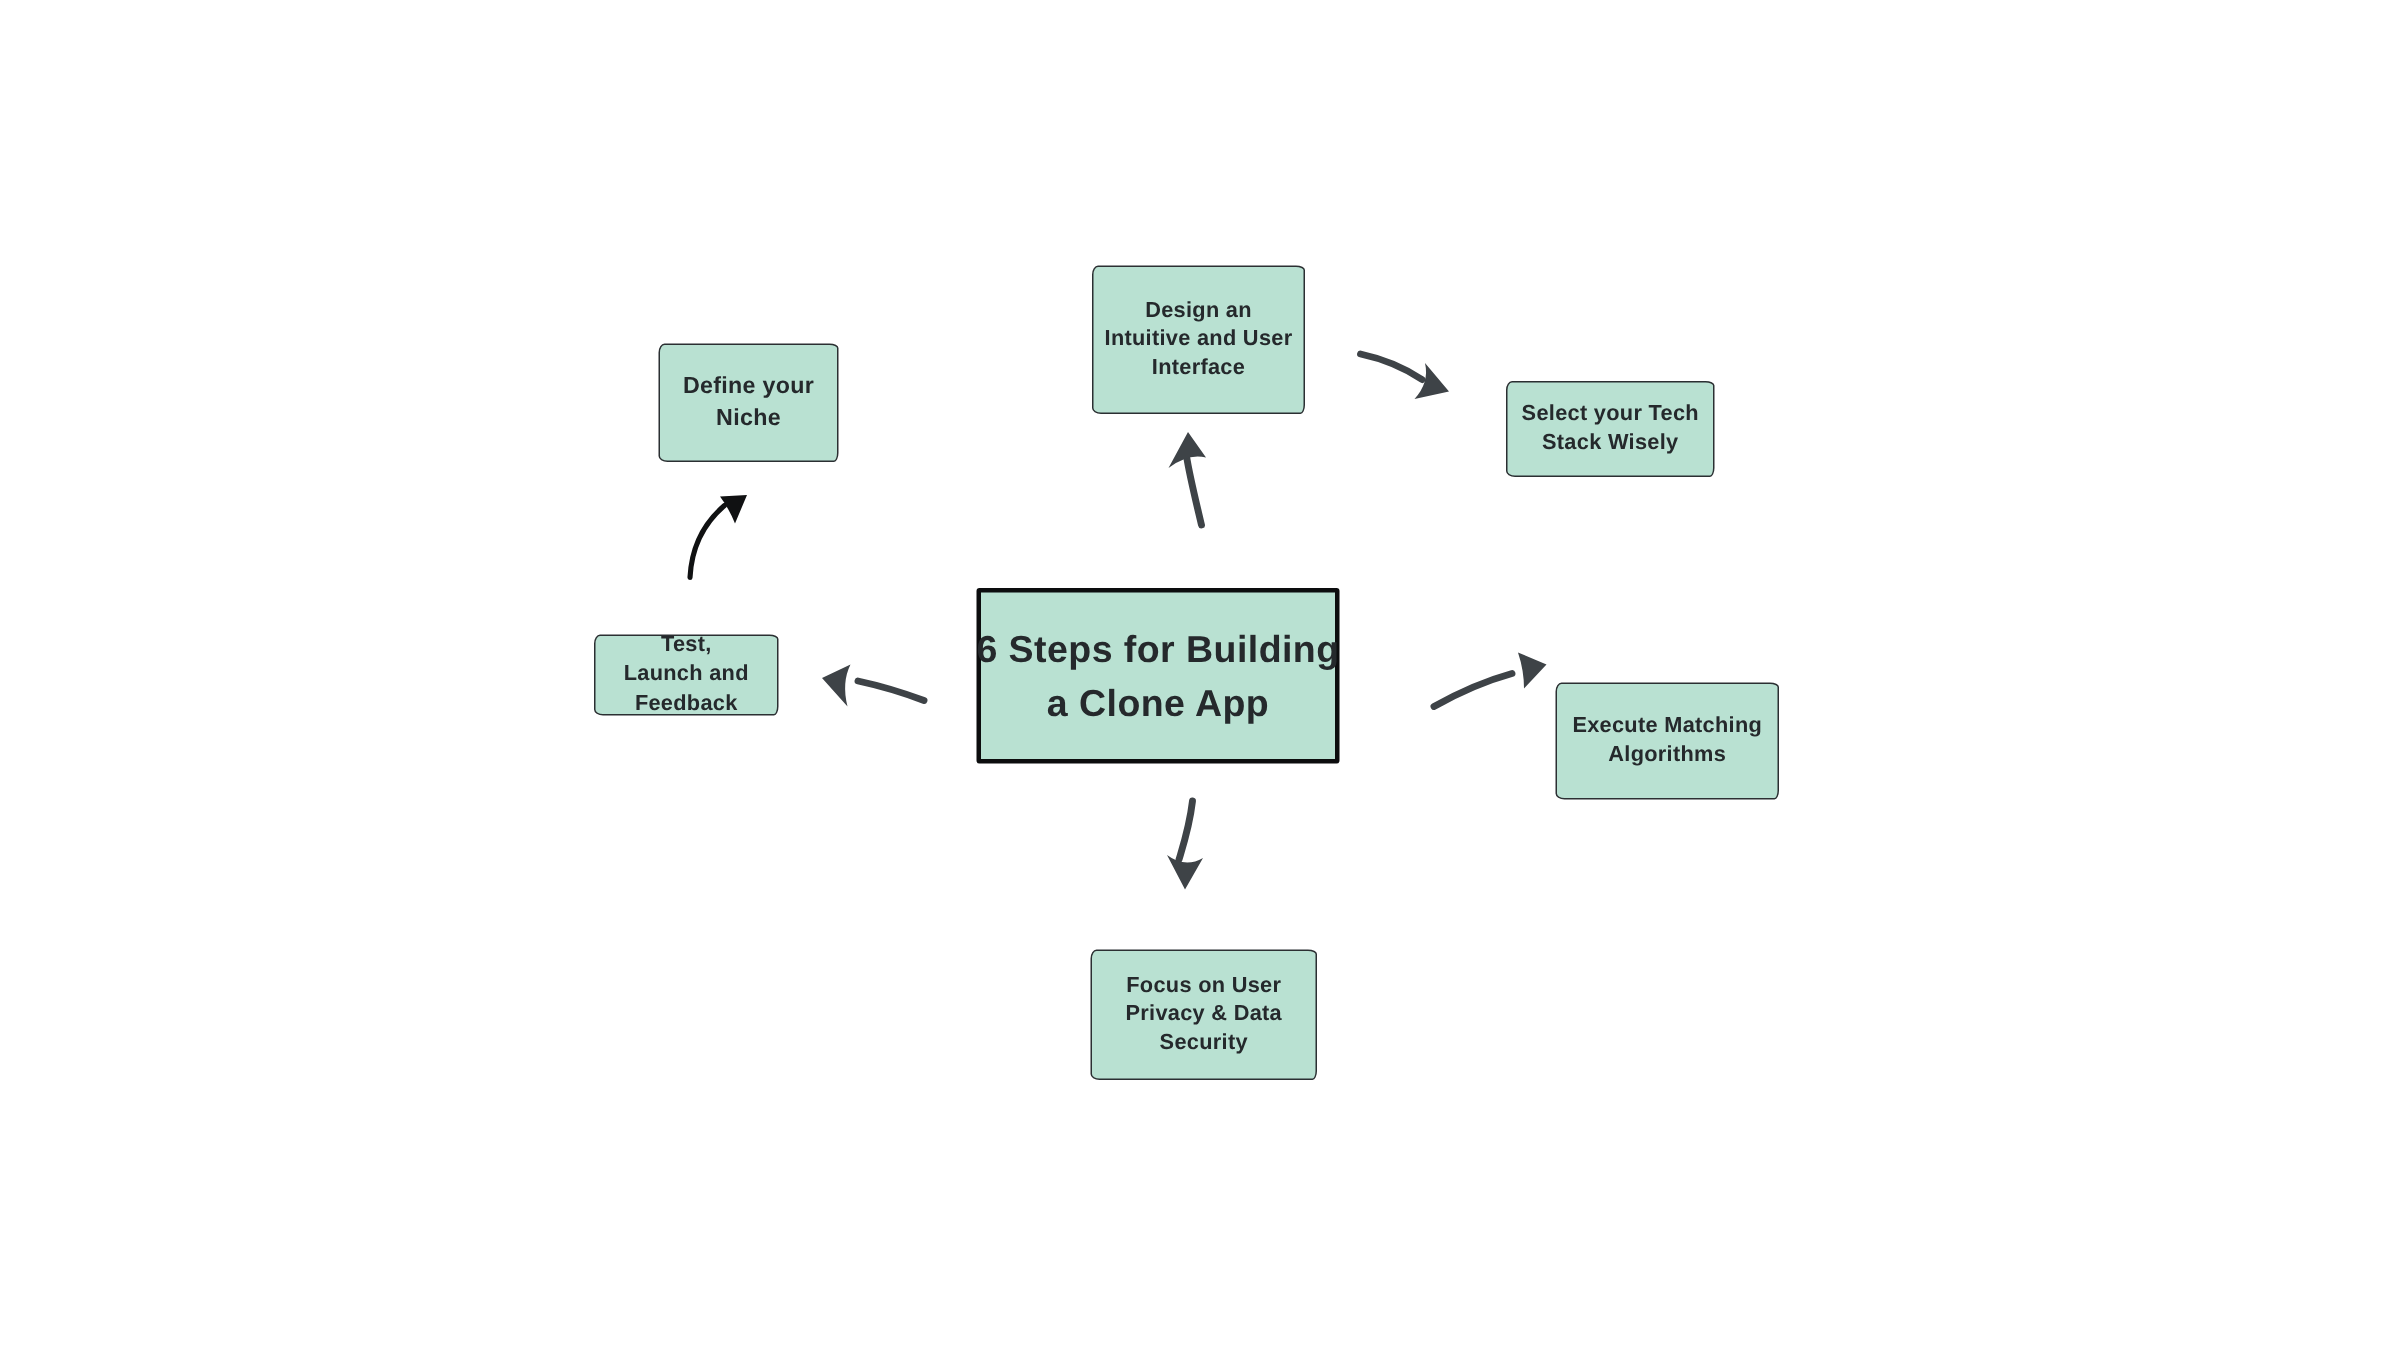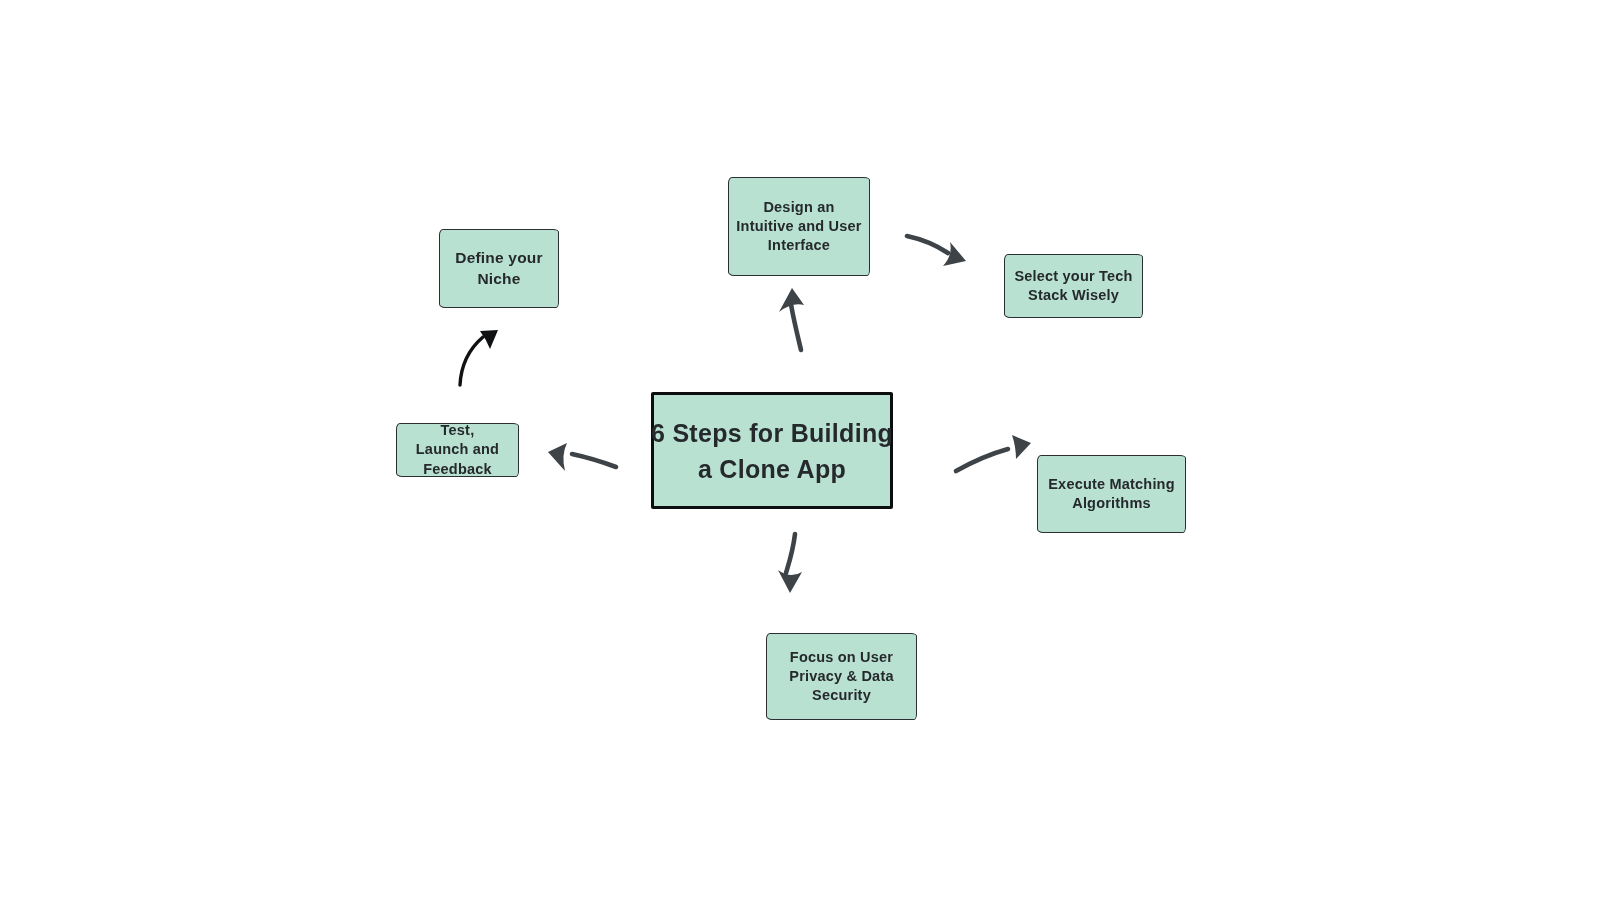--- a/index.html
+++ b/index.html
@@ -63,21 +63,21 @@
     border: 3px solid var(--center-border);
     border-radius: 2px;
     font-size: 25px;
     line-height: 1.44;
     letter-spacing: 0.3px;
   }
 
   .node--design  { left: 728px;  top: 177px; width: 142px; height: 99px; }
   .node--select  { left: 1004px; top: 254px; width: 139px; height: 64px; }
   .node--execute { left: 1037px; top: 415px; width: 149px; height: 78px; margin-top: 40px; }
-  .node--focus   { left: 727px;  top: 633px; width: 151px; height: 87px; margin-left: 39px; }
+  .node--focus   { left: 727px;  top: 633px; width: 151px; height: 87px; }
   .node--test    { left: 396px;  top: 423px; width: 123px; height: 54px; }
   .node--define  { left: 439px;  top: 229px; width: 120px; height: 79px; font-size: 15.5px; }
 </style>
 </head>
 <body>
 
 <div class="canvas">
 
   <svg class="arrow-layer" viewBox="0 0 1600 900" xmlns="http://www.w3.org/2000/svg">
 

